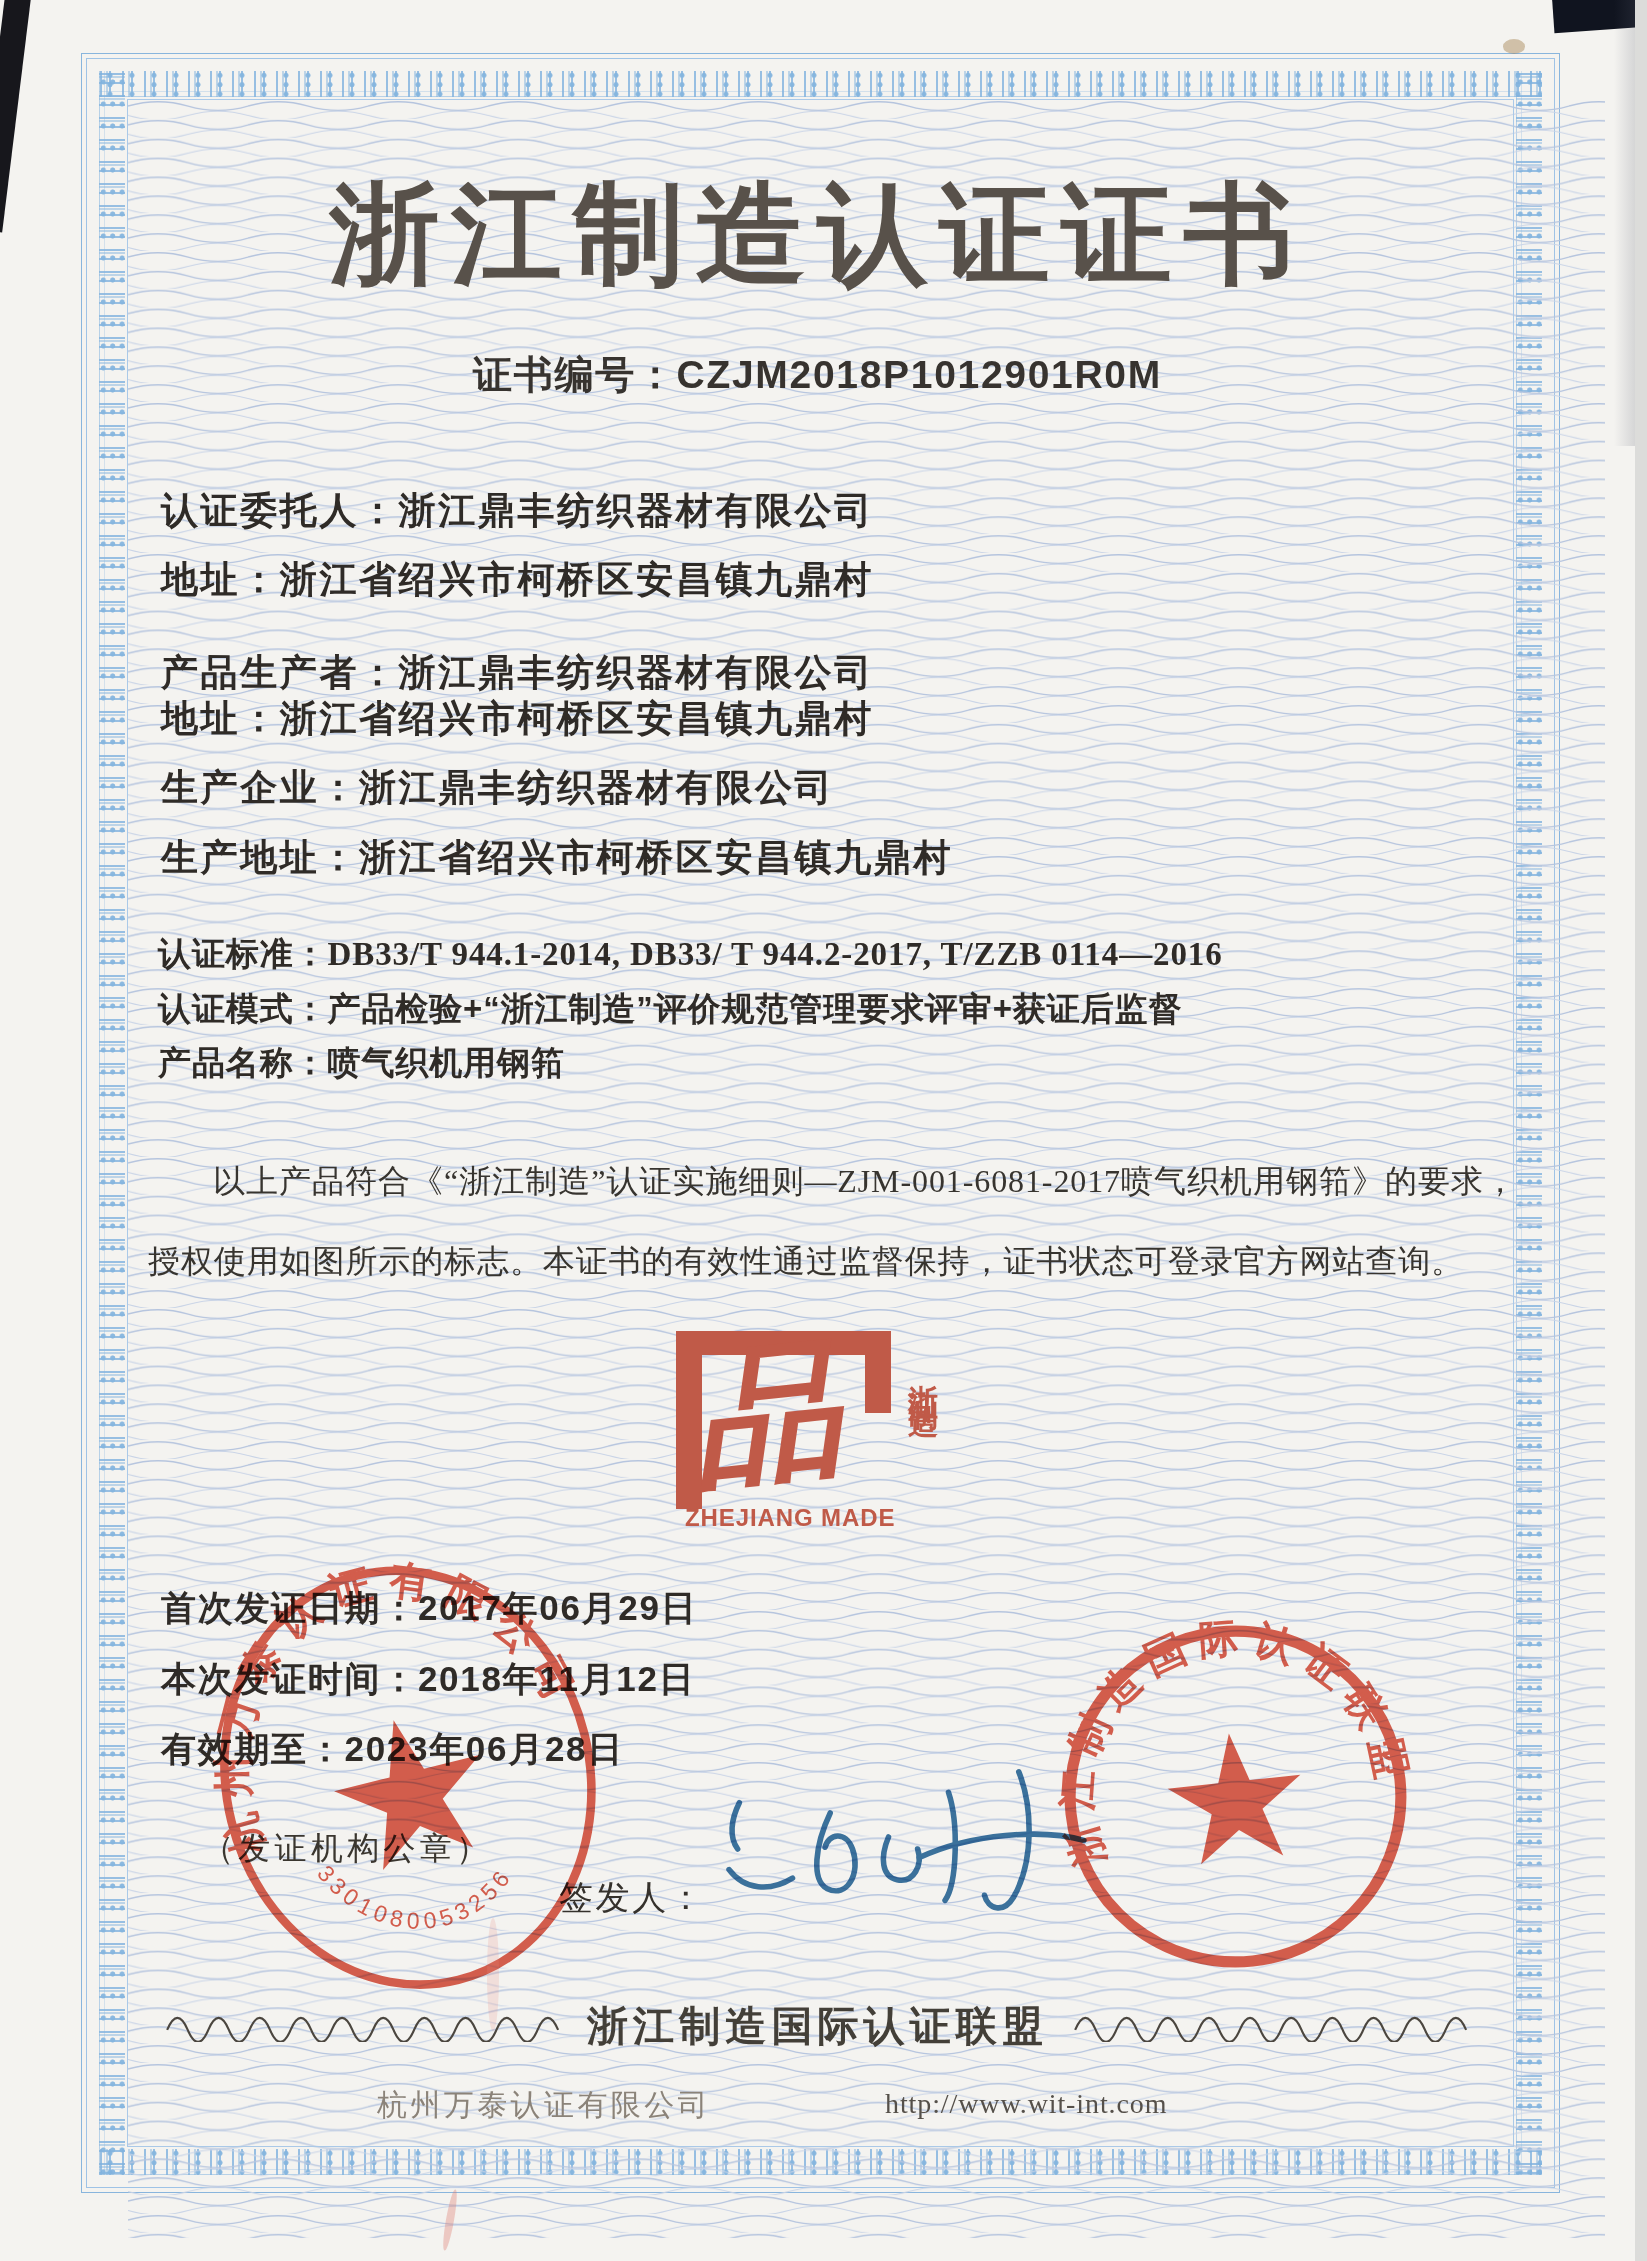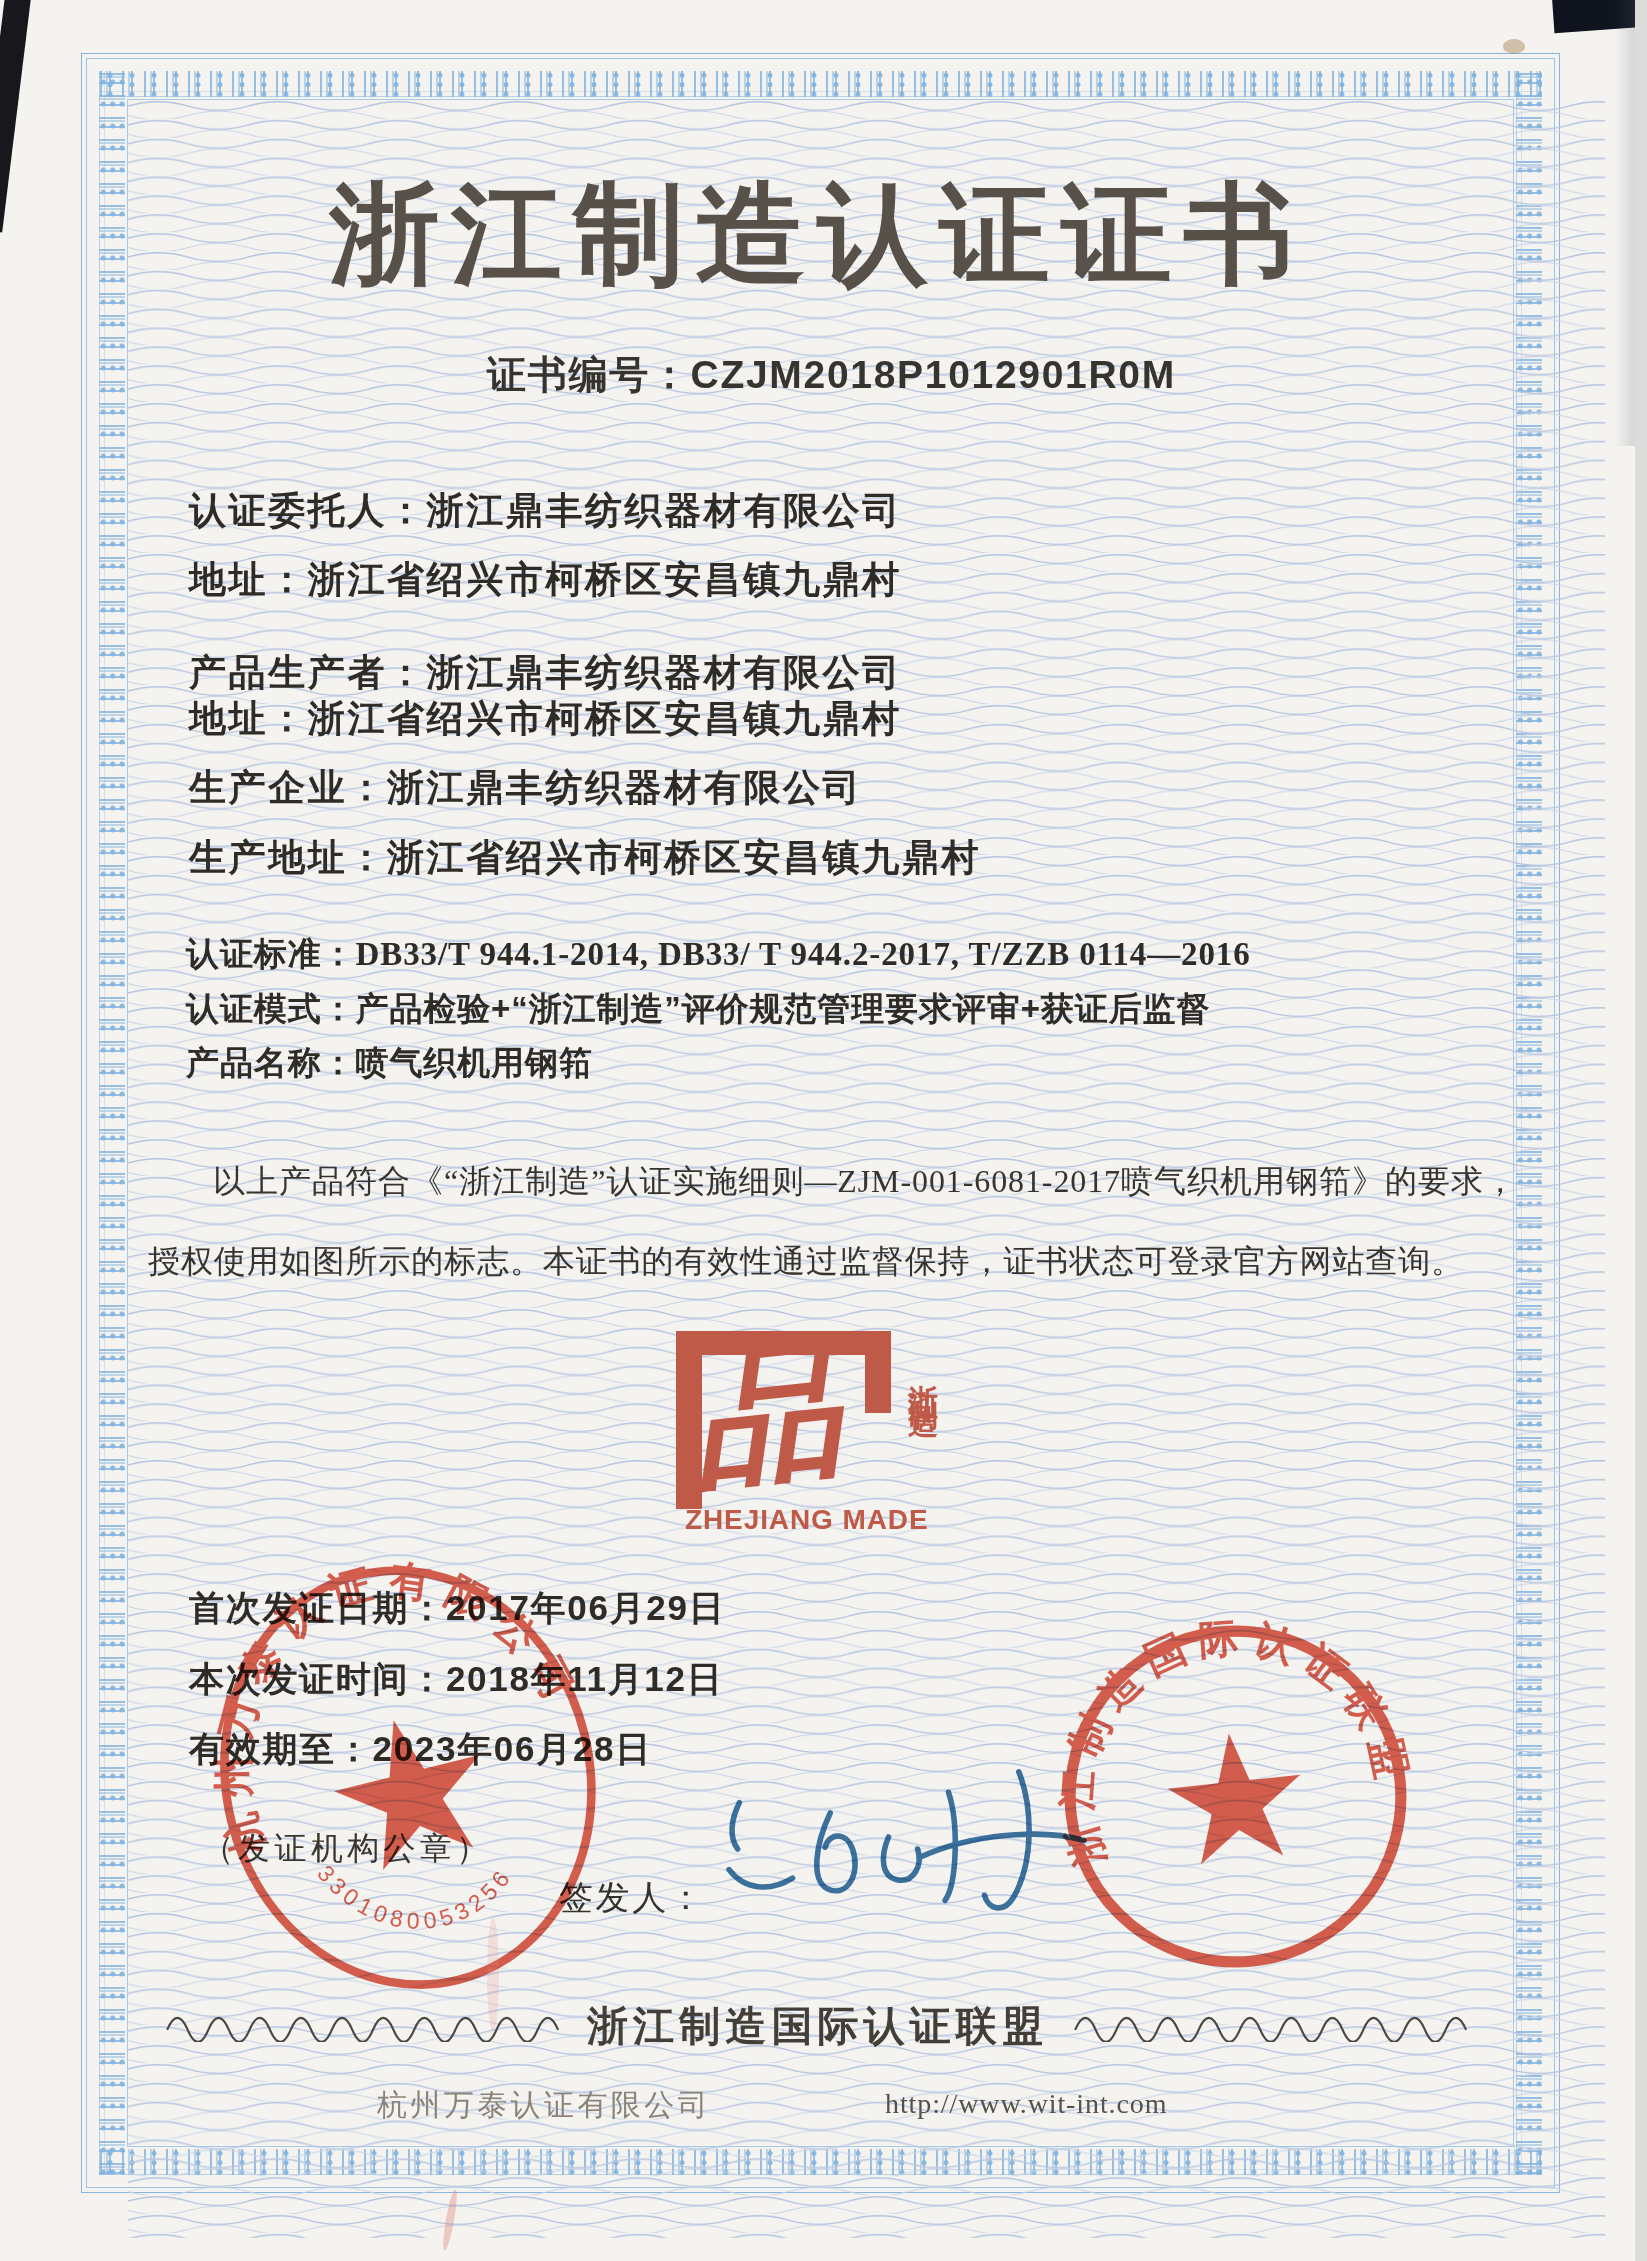--- a/index.html
+++ b/index.html
@@ -29,21 +29,21 @@
       repeating-linear-gradient(90deg, rgba(128,178,222,.55) 0 0.9px, rgba(128,178,222,0) 0.9px 5.1px,
         rgba(128,178,222,.3) 5.1px 6px, rgba(128,178,222,0) 6px 26px);
       background-size:9.4px 22px,auto,auto;}
   .lace-top{left:17px;right:17px;top:17px;height:26px;}
   .lace-bottom{left:17px;right:17px;bottom:17px;height:26px;}
   .lace-left{top:17px;bottom:17px;left:17px;width:26px;}
   .lace-right{top:17px;bottom:17px;right:17px;width:26px;}
   .waves{position:absolute;left:46px;top:46px;right:46px;bottom:46px;}
 
   
-  .hei{font-family:"Liberation Sans","DejaVu Sans",sans-serif;font-weight:bold;color:#2f2b27;padding-left:28px;}
+  .hei{font-family:"Liberation Sans","DejaVu Sans",sans-serif;font-weight:bold;color:#2f2b27;}
   .title{left:0;right:0;top:161px;text-align:center;font-family:"Liberation Serif","DejaVu Serif",serif;
          font-weight:bold;font-size:110px;letter-spacing:12px;color:#58514a;}
   .certno{left:0;right:0;top:348px;text-align:center;font-size:39px;letter-spacing:1.7px;color:#37332f;}
   .info-line{left:161px;font-size:37px;letter-spacing:2.6px;white-space:nowrap;}
   .spec-line{left:158px;font-size:33px;letter-spacing:0.9px;white-space:nowrap;}
   .spec-val-serif{font-family:"Liberation Serif","DejaVu Serif",serif;font-weight:600;}
   .statement{left:148px;width:1369px;top:1141px;font-family:"Liberation Serif","DejaVu Serif",serif;
              font-size:32px;line-height:80px;color:#37342f;text-indent:65px;letter-spacing:0.9px;text-align:justify;}
   .date-line{left:161px;font-size:35px;letter-spacing:1.7px;white-space:nowrap;}
   .date-val{font-family:Liberation Sans, sans-serif;font-weight:600;}
@@ -52,21 +52,21 @@
 
   
   .logo{left:661px;top:1326px;width:335px;height:223px;}
   .logo .bar{position:absolute;background:#c05a48;}
   .logo-mark{position:absolute;left:15.4px;top:12px;width:182px;height:160px;
              font-family:"Liberation Serif","DejaVu Serif",serif;font-style:italic;font-weight:bold;
              font-size:148px;line-height:154px;color:#c05a48;text-align:center;transform:rotate(-6deg);}
   .logo-side{position:absolute;right:53px;top:34px;writing-mode:vertical-rl;font-weight:bold;
              font-size:30px;letter-spacing:7.7px;color:#c05a48;}
   .logo-caption{position:absolute;left:24px;top:178px;width:216px;text-align:left;font-weight:bold;
-             font-size:28px;letter-spacing:0.9px;color:#c05a48;white-space:nowrap;}
+             font-size:24px;letter-spacing:0.9px;color:#c05a48;white-space:nowrap;}
 
   
   .footer-row{left:0;right:0;top:1999px;display:flex;align-items:center;justify-content:center;gap:22px;}
   .footer-alliance{font-size:41px;font-weight:bold;letter-spacing:5.1px;color:#433f38;white-space:nowrap;}
   .footer-org{left:377px;top:2085px;font-family:"Liberation Serif","DejaVu Serif",serif;
               font-size:30px;letter-spacing:3.4px;color:#8b8379;}
   .footer-url{left:885px;top:2088px;font-family:"Liberation Serif","DejaVu Serif",serif;
               font-size:28px;letter-spacing:0.9px;color:#55504a;}
 
   

